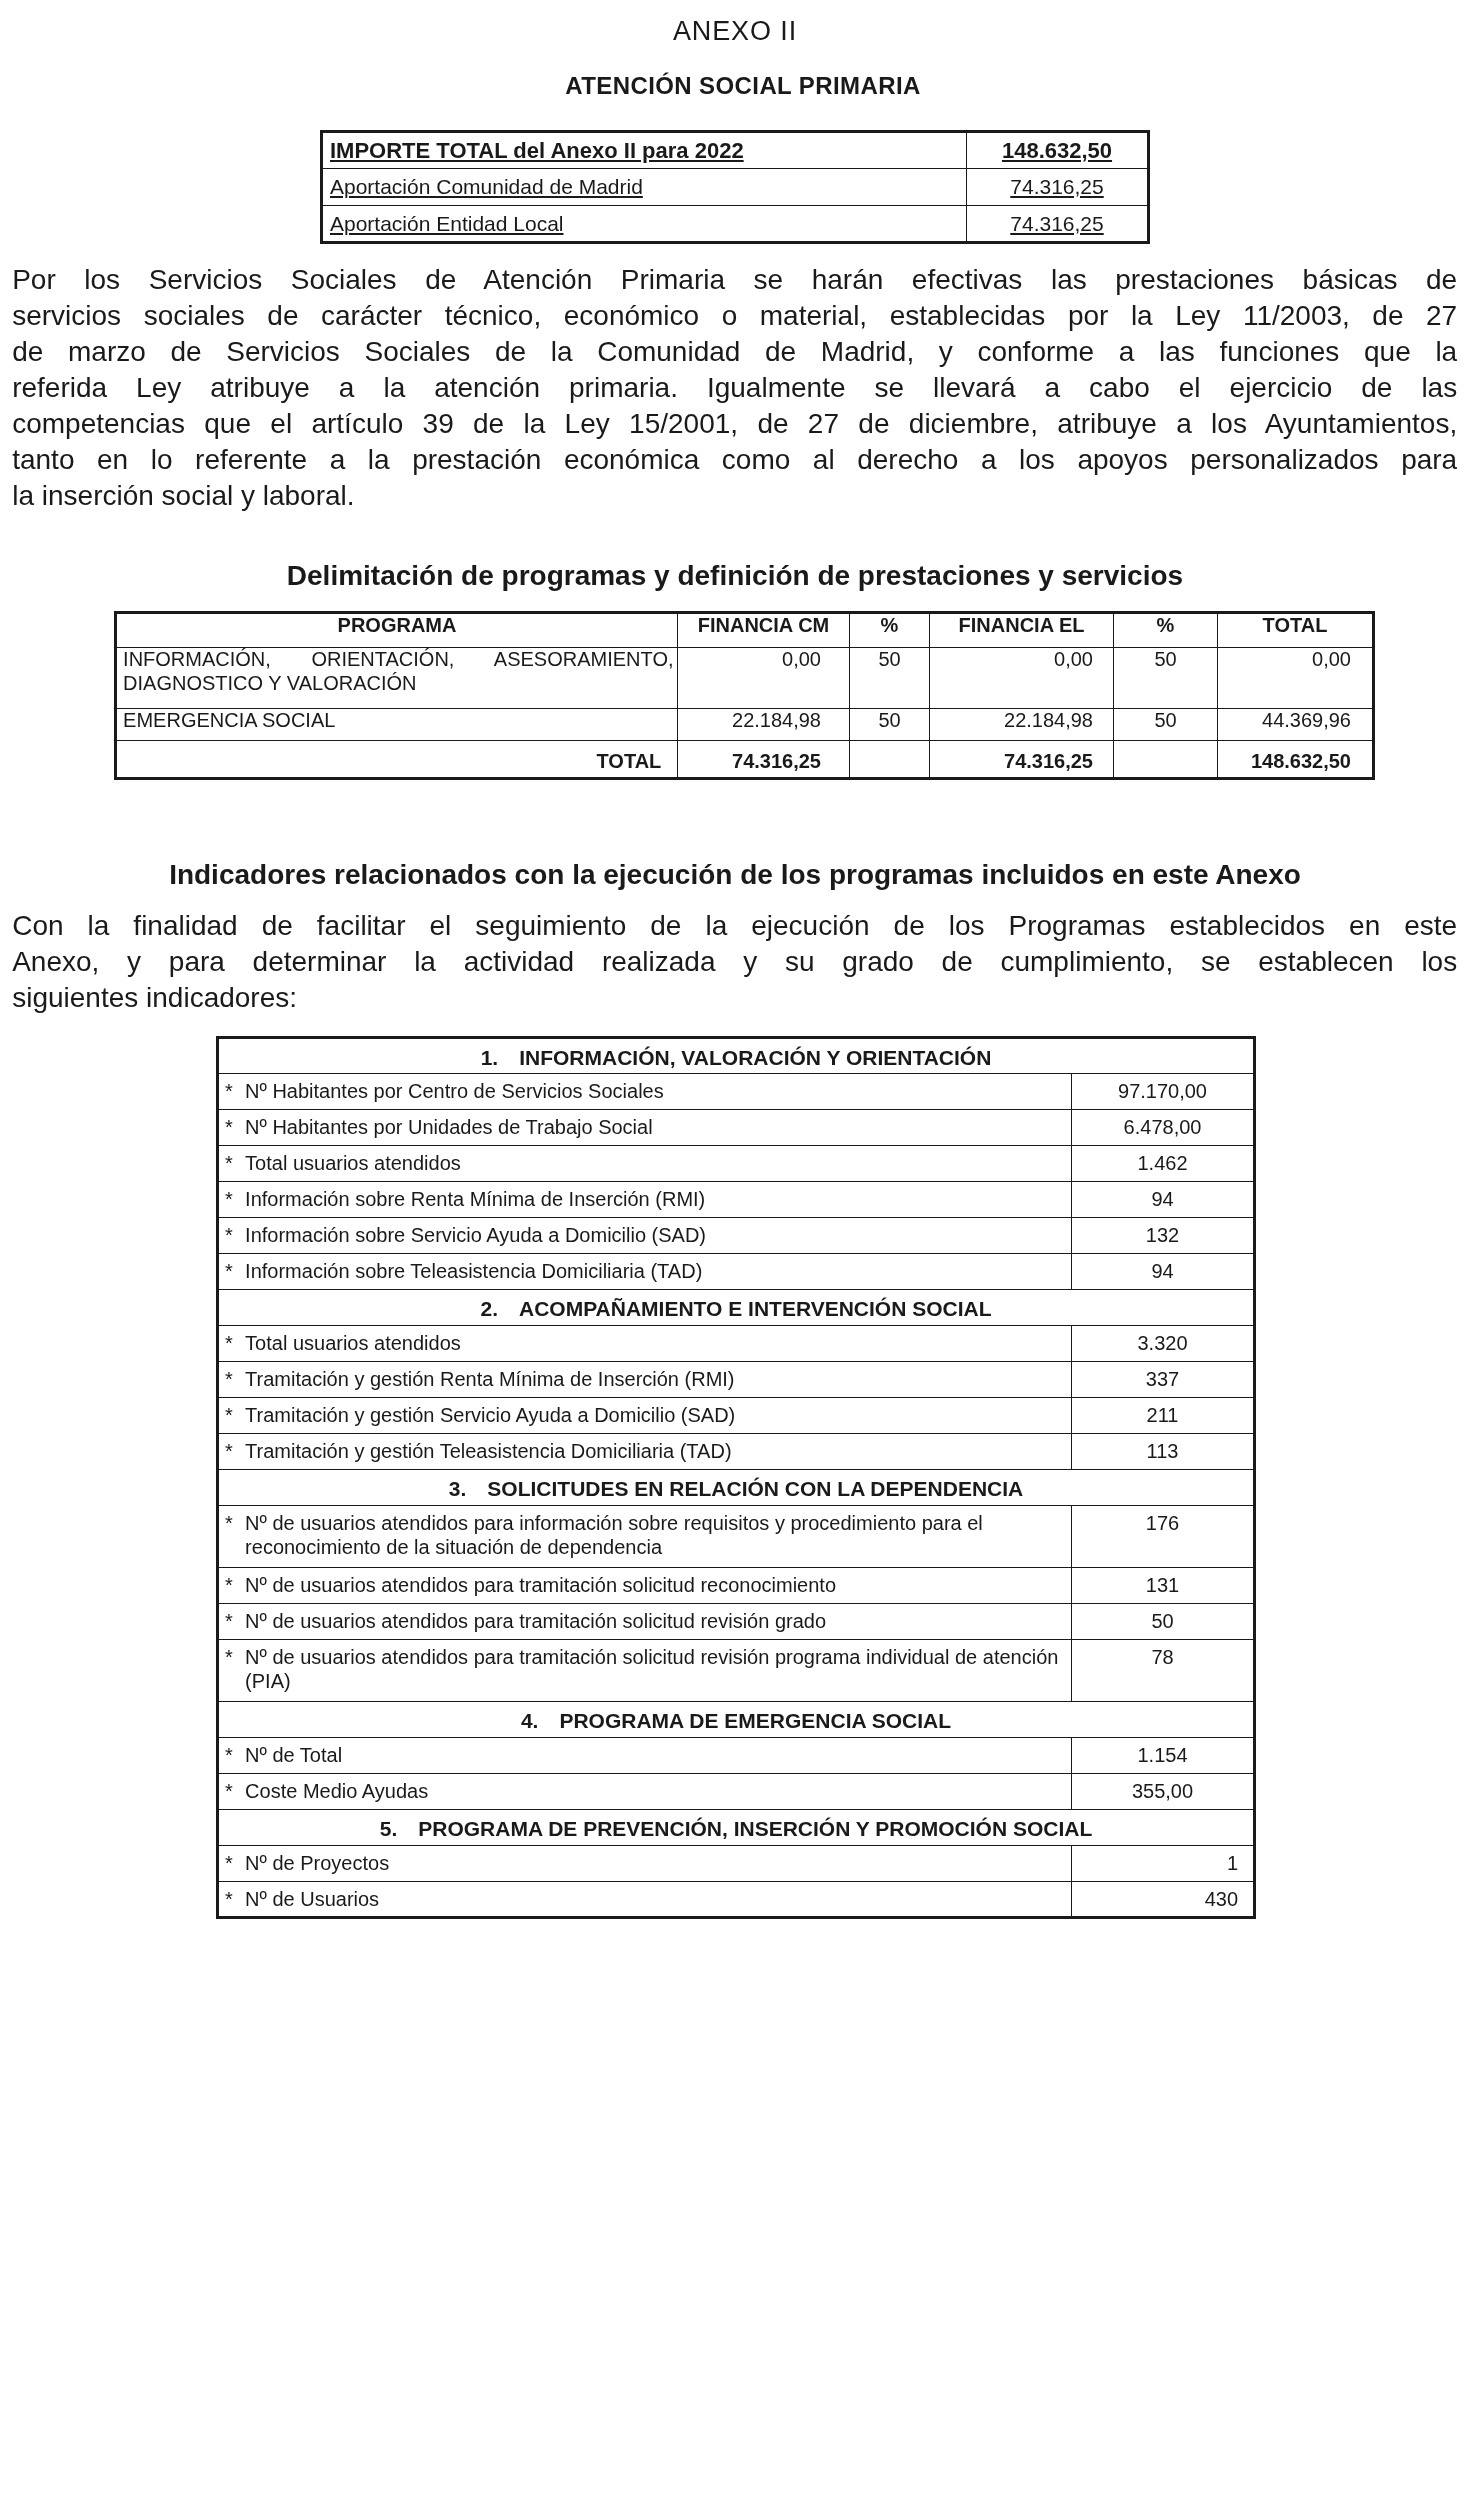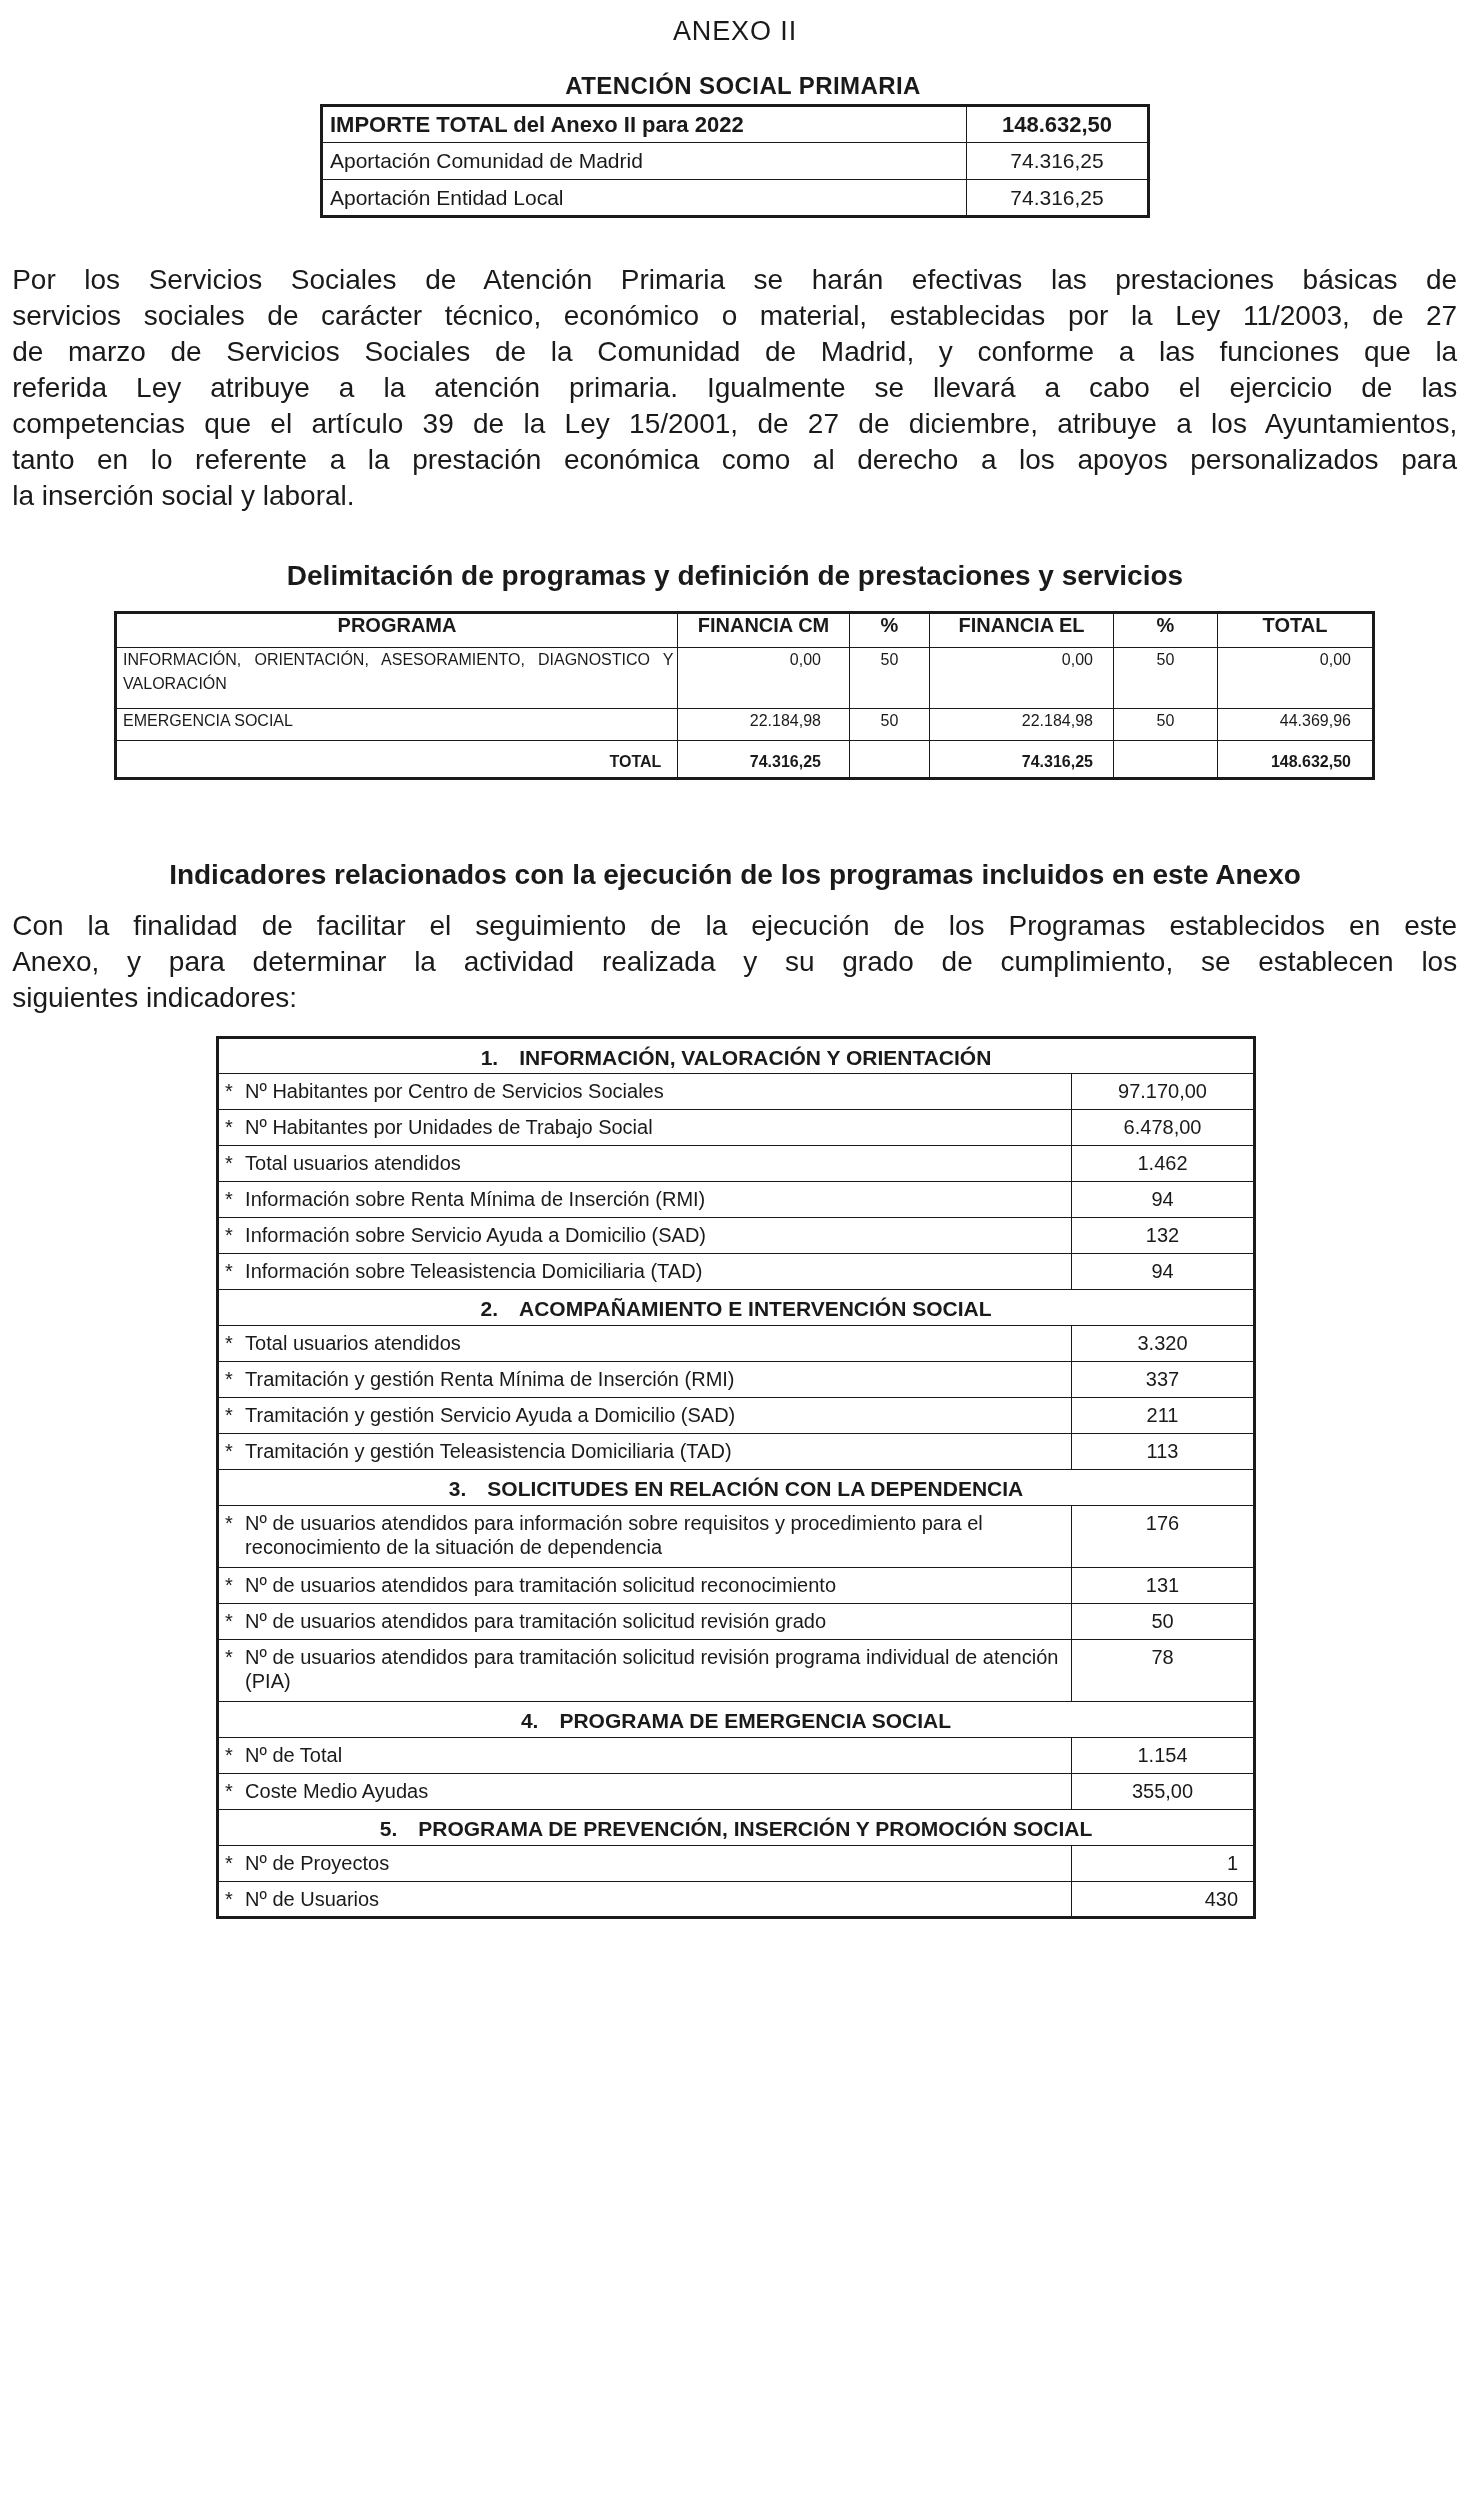--- a/index.html
+++ b/index.html
@@ -20,31 +20,31 @@
   .p1{top:262px;}
   .p2{top:908px;}
   .jline{text-align:justify;text-align-last:justify;white-space:nowrap;}
   .lastline{text-align:left;}
 
   table{border-collapse:collapse;table-layout:fixed;background:#fff;}
   table.bordered{border:3.5px solid #1a1a1a;}
   table.bordered td, table.bordered th{border:1.7px solid #1a1a1a;padding:0;vertical-align:top;overflow:hidden;}
 
   
-  .t1{left:320px;top:104px;width:827px;}
+  .t1{left:320px;top:130px;width:827px;text-decoration:underline;}
   .t1 td{font-size:21px;line-height:24.5px;}
   .t1 tr{height:37px;}
   .t1 .lbl{text-align:left;padding:6.1px 3.5px 0 7px;}
   .t1 .val{text-align:center;padding-top:6.1px;}
   .t1 tr.rowbold td{font-weight:bold;font-size:22px;}
 
   
   .t2{left:114px;top:611px;width:1258px;}
   .t2 th{font-size:20px;font-weight:bold;text-align:center;padding-top:7px;height:33px;}
-  .t2 td{font-size:16px;line-height:23.6px;padding-top:6.1px;}
+  .t2 td{font-size:20px;line-height:23.6px;padding-top:6.1px;}
   .t2 .name{text-align:left;padding-left:6.1px;padding-right:3.5px;}
   .t2 .name.just{text-align:justify;}
   .t2 .cm{text-align:right;padding-right:28px;}
   .t2 .el{text-align:right;padding-right:20px;}
   .t2 .tot{text-align:right;padding-right:21px;}
   .t2 .pct{text-align:center;}
   .t2 tr.r1{height:61px;}
   .t2 tr.r2{height:32px;}
   .t2 tr.r3{height:31.5px;}
   .t2 tr.trow{height:38px;}

